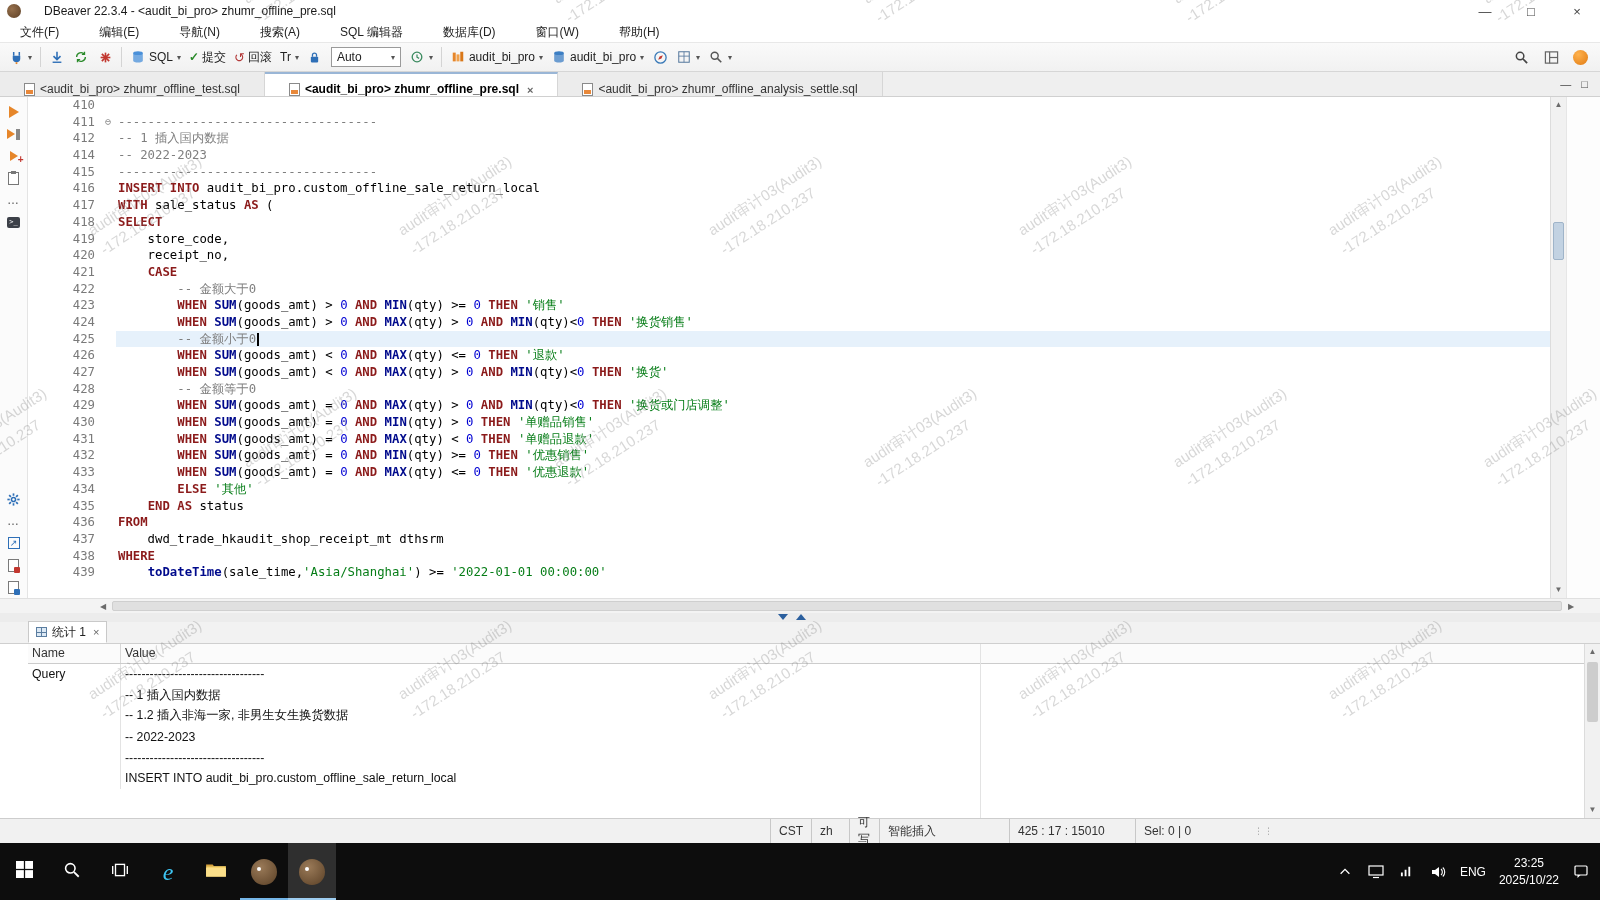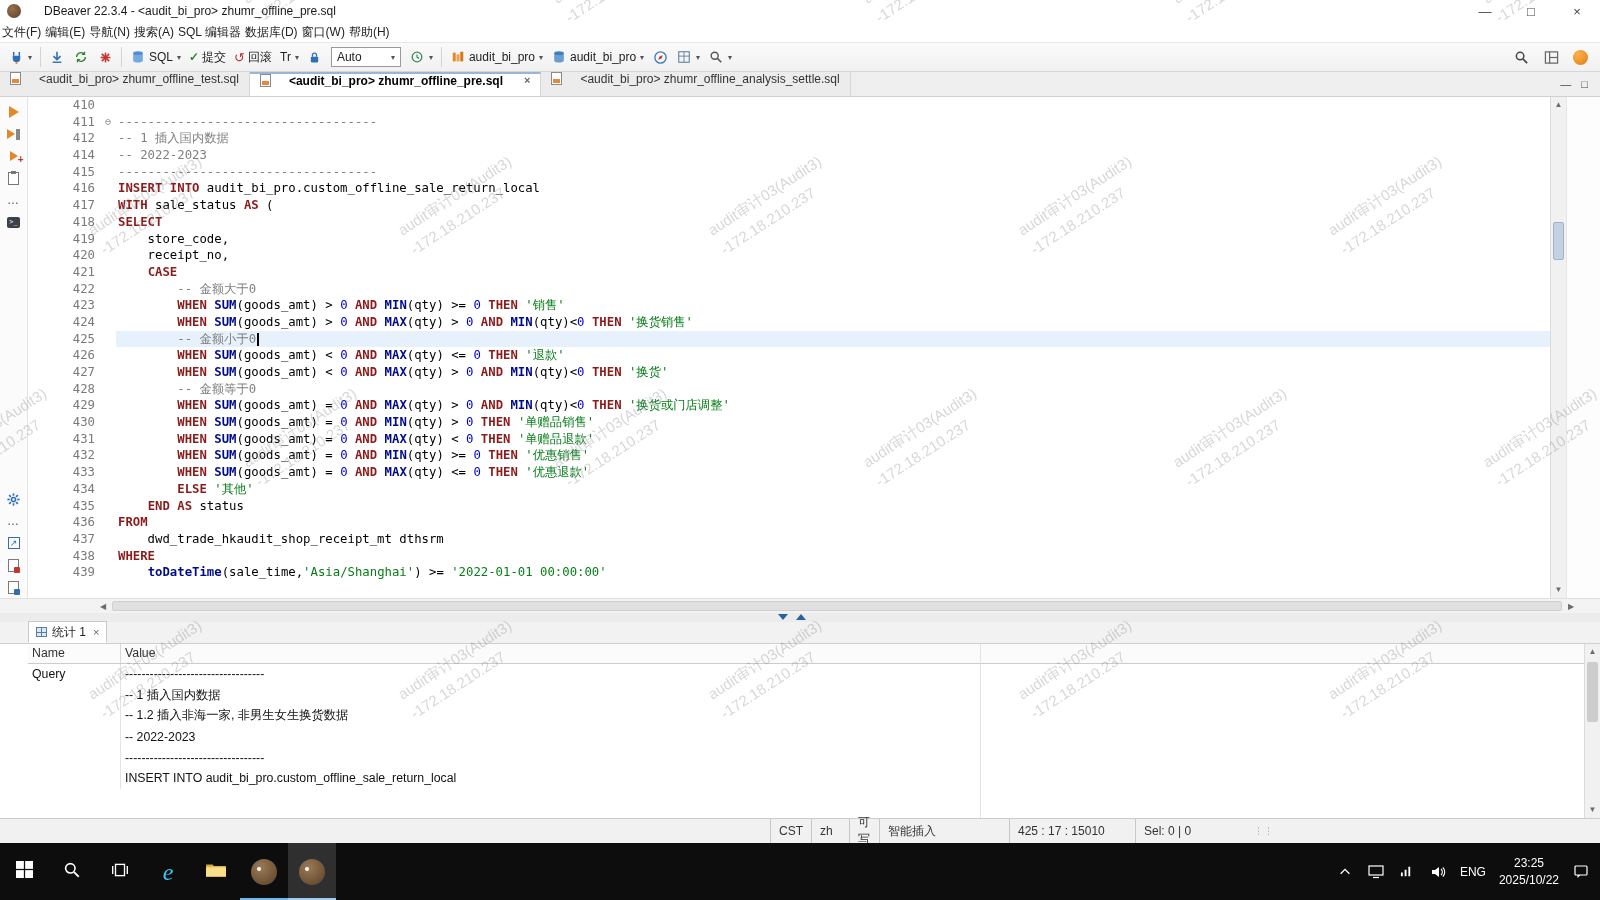--- a/index.html
+++ b/index.html
@@ -7,38 +7,38 @@
   .screen { position:relative; width:1600px; height:900px; background:#fff; }
 
   
   .titlebar { position:absolute; top:0; left:0; right:0; height:22px; background:#ffffff; display:flex; align-items:center; font-size:12px; color:#1a1a1a;gap:15px; }
   .app-icon { width:14px; height:14px; border-radius:50%; background:radial-gradient(circle at 35% 35%, #96704c, #5d4026); margin:0 8px 0 7px; flex:0 0 auto; }
   .win-controls { margin-left:auto; display:flex; height:100%; }
   .win-btn { width:46px; display:flex; align-items:center; justify-content:center; font-size:13px; color:#444; }
 
   
   .menubar { position:absolute; top:22px; left:0; right:0; height:20px; background:#fff; display:flex; align-items:center; font-size:12px; color:#222; }
-  .menu-item { padding:0 2px; height:100%; display:flex; align-items:center; cursor:default; }
+  .menu-item { padding:0 20px; height:100%; display:flex; align-items:center; cursor:default; }
 
   
   .toolbar { position:absolute; top:42px; left:0; right:0; height:30px; background:linear-gradient(#fafafa,#f1f1f1); border-top:1px solid #e8e8e8; border-bottom:1px solid #d6d6d6; display:flex; align-items:center; padding-left:4px; font-size:12px; color:#222; }
   .tbtn { height:24px; display:flex; align-items:center; padding:0 4px; gap:3px; border-radius:2px; }
   .tsep { width:1px; height:20px; background:#d4d4d4; margin:0 4px; flex:0 0 auto; }
   .chev { font-size:8px; color:#555; margin-left:1px; }
   .combo { width:70px; height:20px; border:1px solid #9a9a9a; background:#fff; display:flex; align-items:center; justify-content:space-between; padding:0 5px; margin:0 4px; }
   .toolbar-right { margin-left:auto; display:flex; align-items:center; padding-right:8px; gap:6px; }
   .orange-ball { width:15px; height:15px; border-radius:50%; background:radial-gradient(circle at 35% 30%, #ffb24d, #e07a12); display:inline-block; }
   .ticon { display:inline-flex; width:16px; height:16px; align-items:center; justify-content:center; }
   .ic-check { color:#2a8a2a; font-weight:bold; font-size:12px; }
   .ic-roll { color:#b33a3a; font-size:13px; }
 
   
   .tabbar { position:absolute; top:72px; left:0; right:0; height:25px; background:#efefef; border-bottom:1px solid #d0d0d0; display:flex; align-items:stretch; }
   .etabs { display:flex; }
-  .etab { display:flex; align-items:flex-start; gap:18px; padding:0 10px; font-size:12px; color:#333; background:#ececec; border-right:1px solid #d6d6d6; }
+  .etab { display:flex; align-items:flex-end; gap:5px; padding:0 24px; font-size:12px; color:#333; background:#ececec; border-right:1px solid #d6d6d6; }
   .etab.active { background:#ffffff; font-weight:bold; color:#000; border-top:2px solid #9ab6d6; }
   .tab-file-icon { width:11px; height:13px; background:#fff; border:1px solid #8a8a8a; position:relative; flex:0 0 auto; }
   .tab-file-icon:after { content:""; position:absolute; left:1px; bottom:1px; width:7px; height:4px; background:#e8883a; }
   .tab-close { font-size:11px; color:#666; margin-left:3px; }
   .tab-actions { margin-left:auto; display:flex; align-items:center; gap:10px; padding-right:12px; color:#444; font-size:11px; }
 
   
   .workbench { position:absolute; top:97px; left:0; right:0; height:501px; background:#fff; }
   .left-rail { position:absolute; left:0; top:0; bottom:0; width:28px; background:#fbfbfb; border-right:1px solid #e4e4e4; display:flex; flex-direction:column; align-items:center; padding-top:4px; }
   .rail-btn { width:24px; height:22px; display:flex; align-items:center; justify-content:center; position:relative; }

